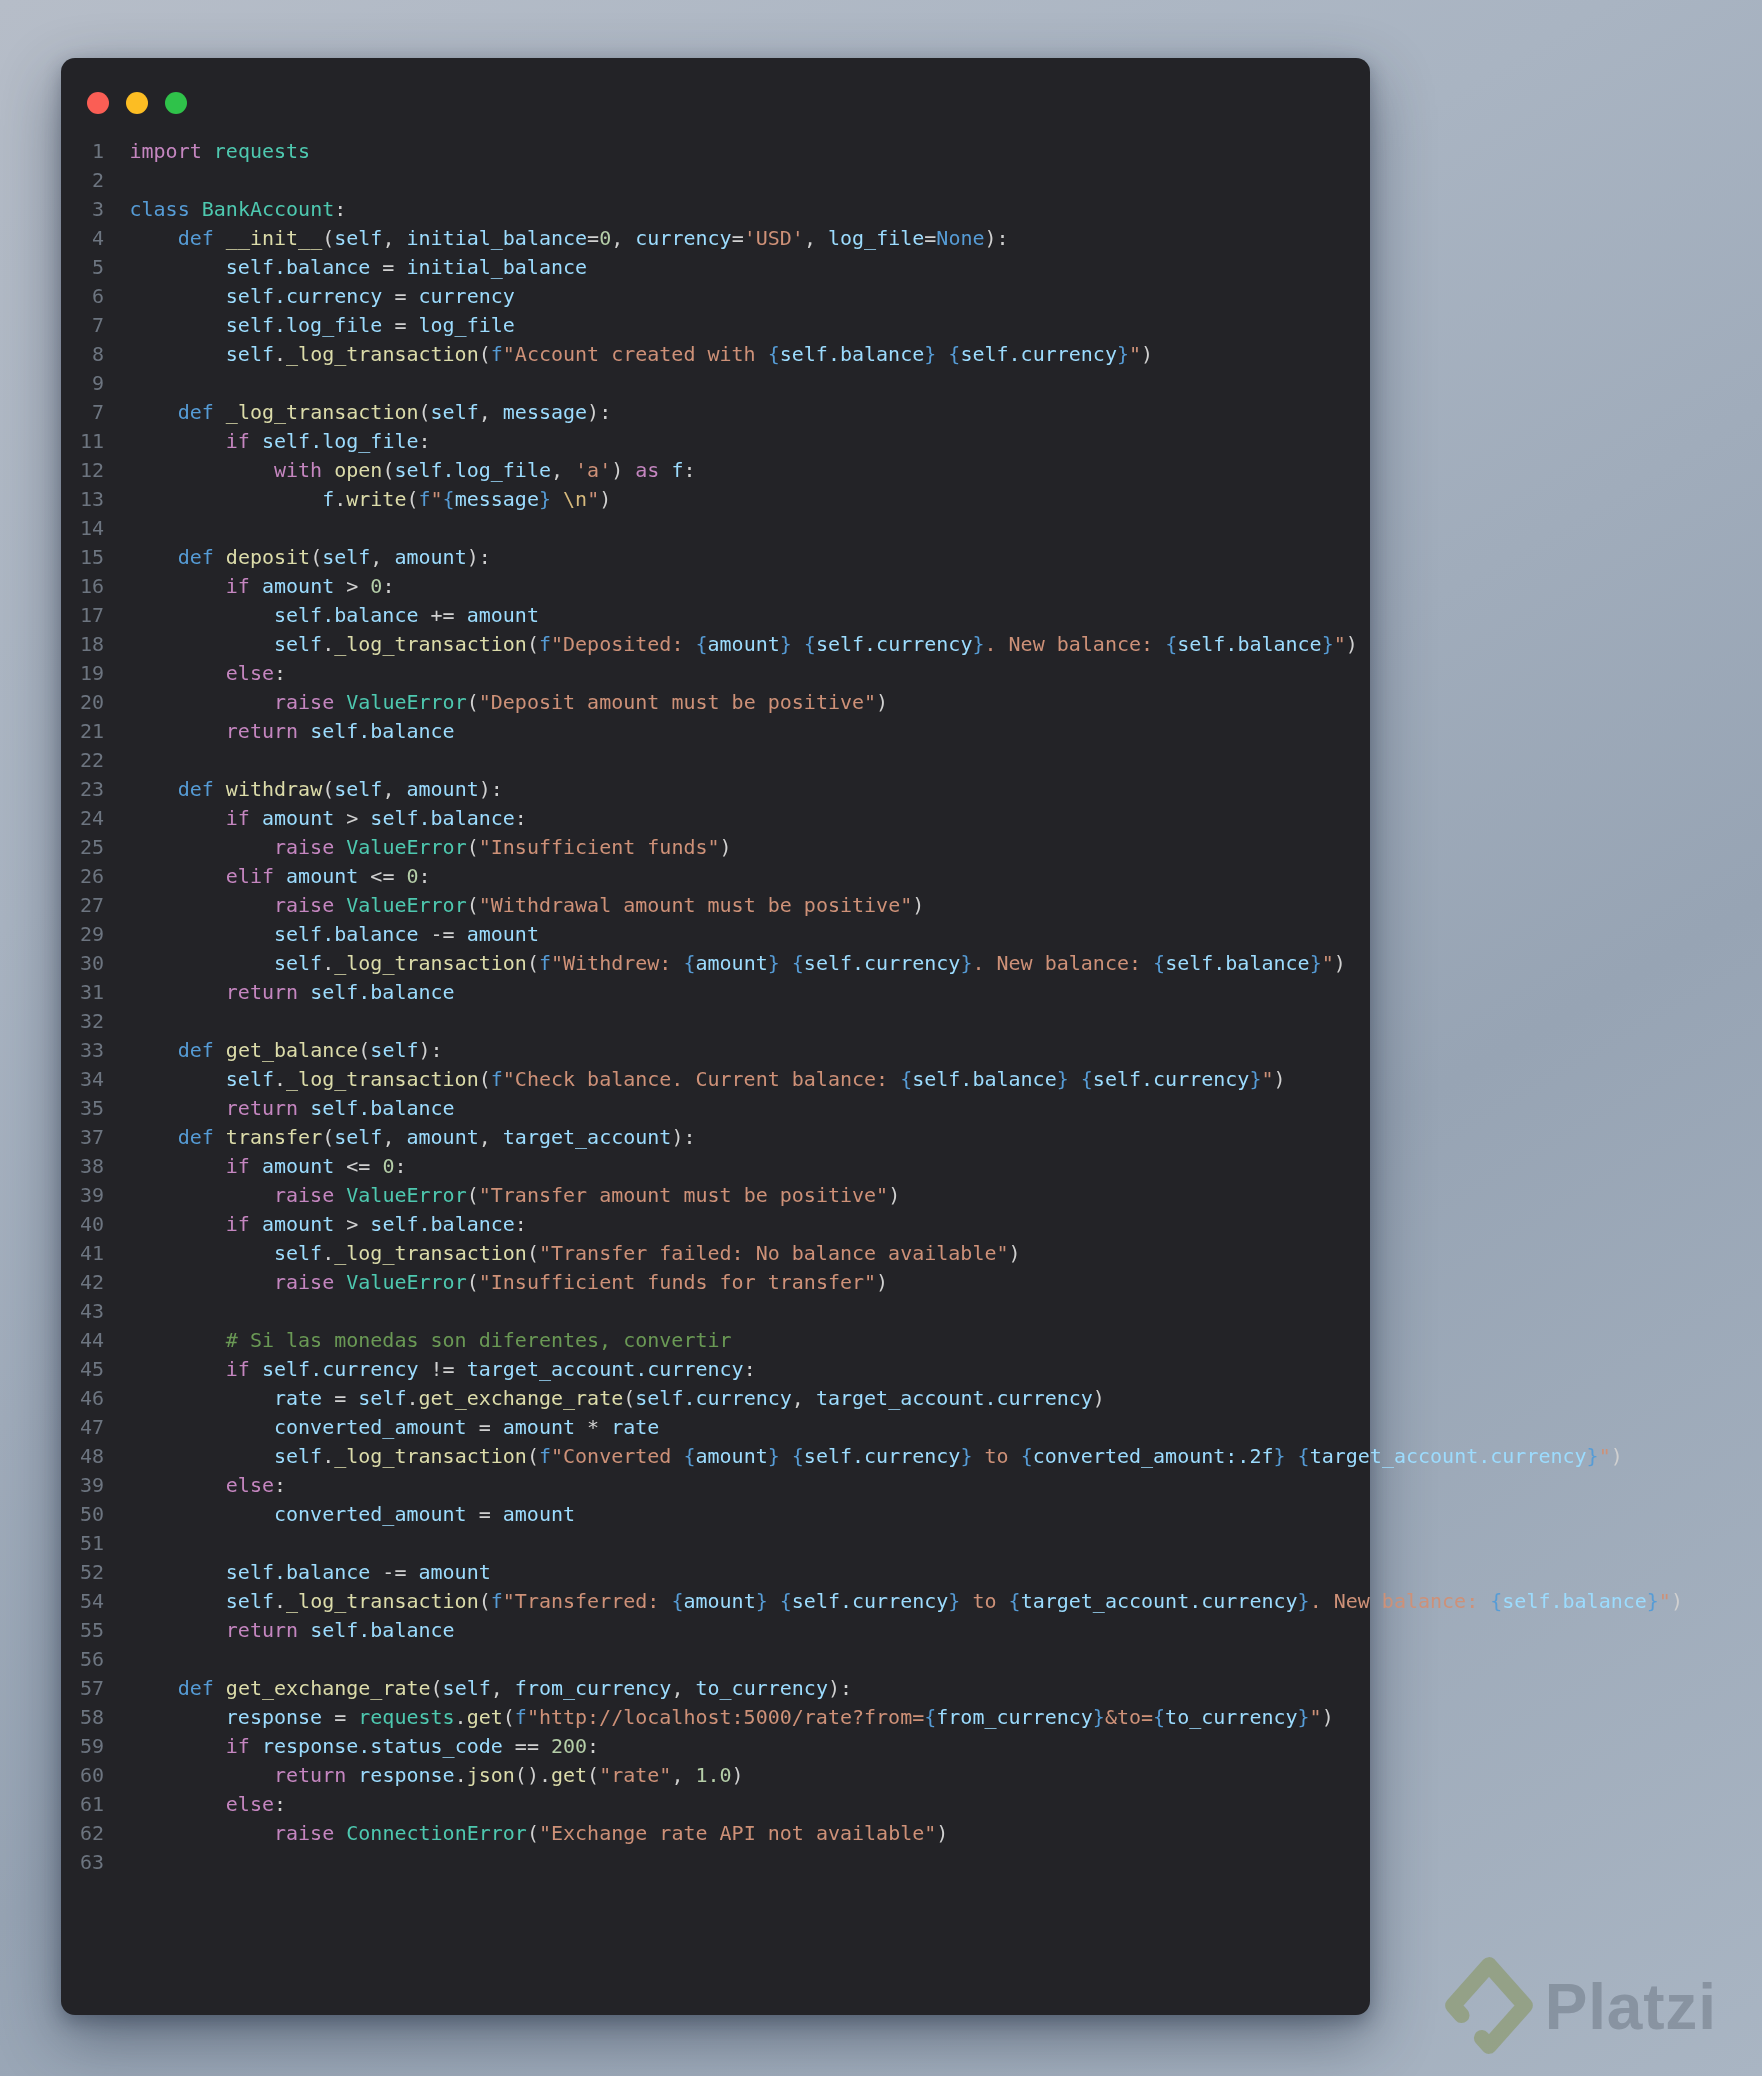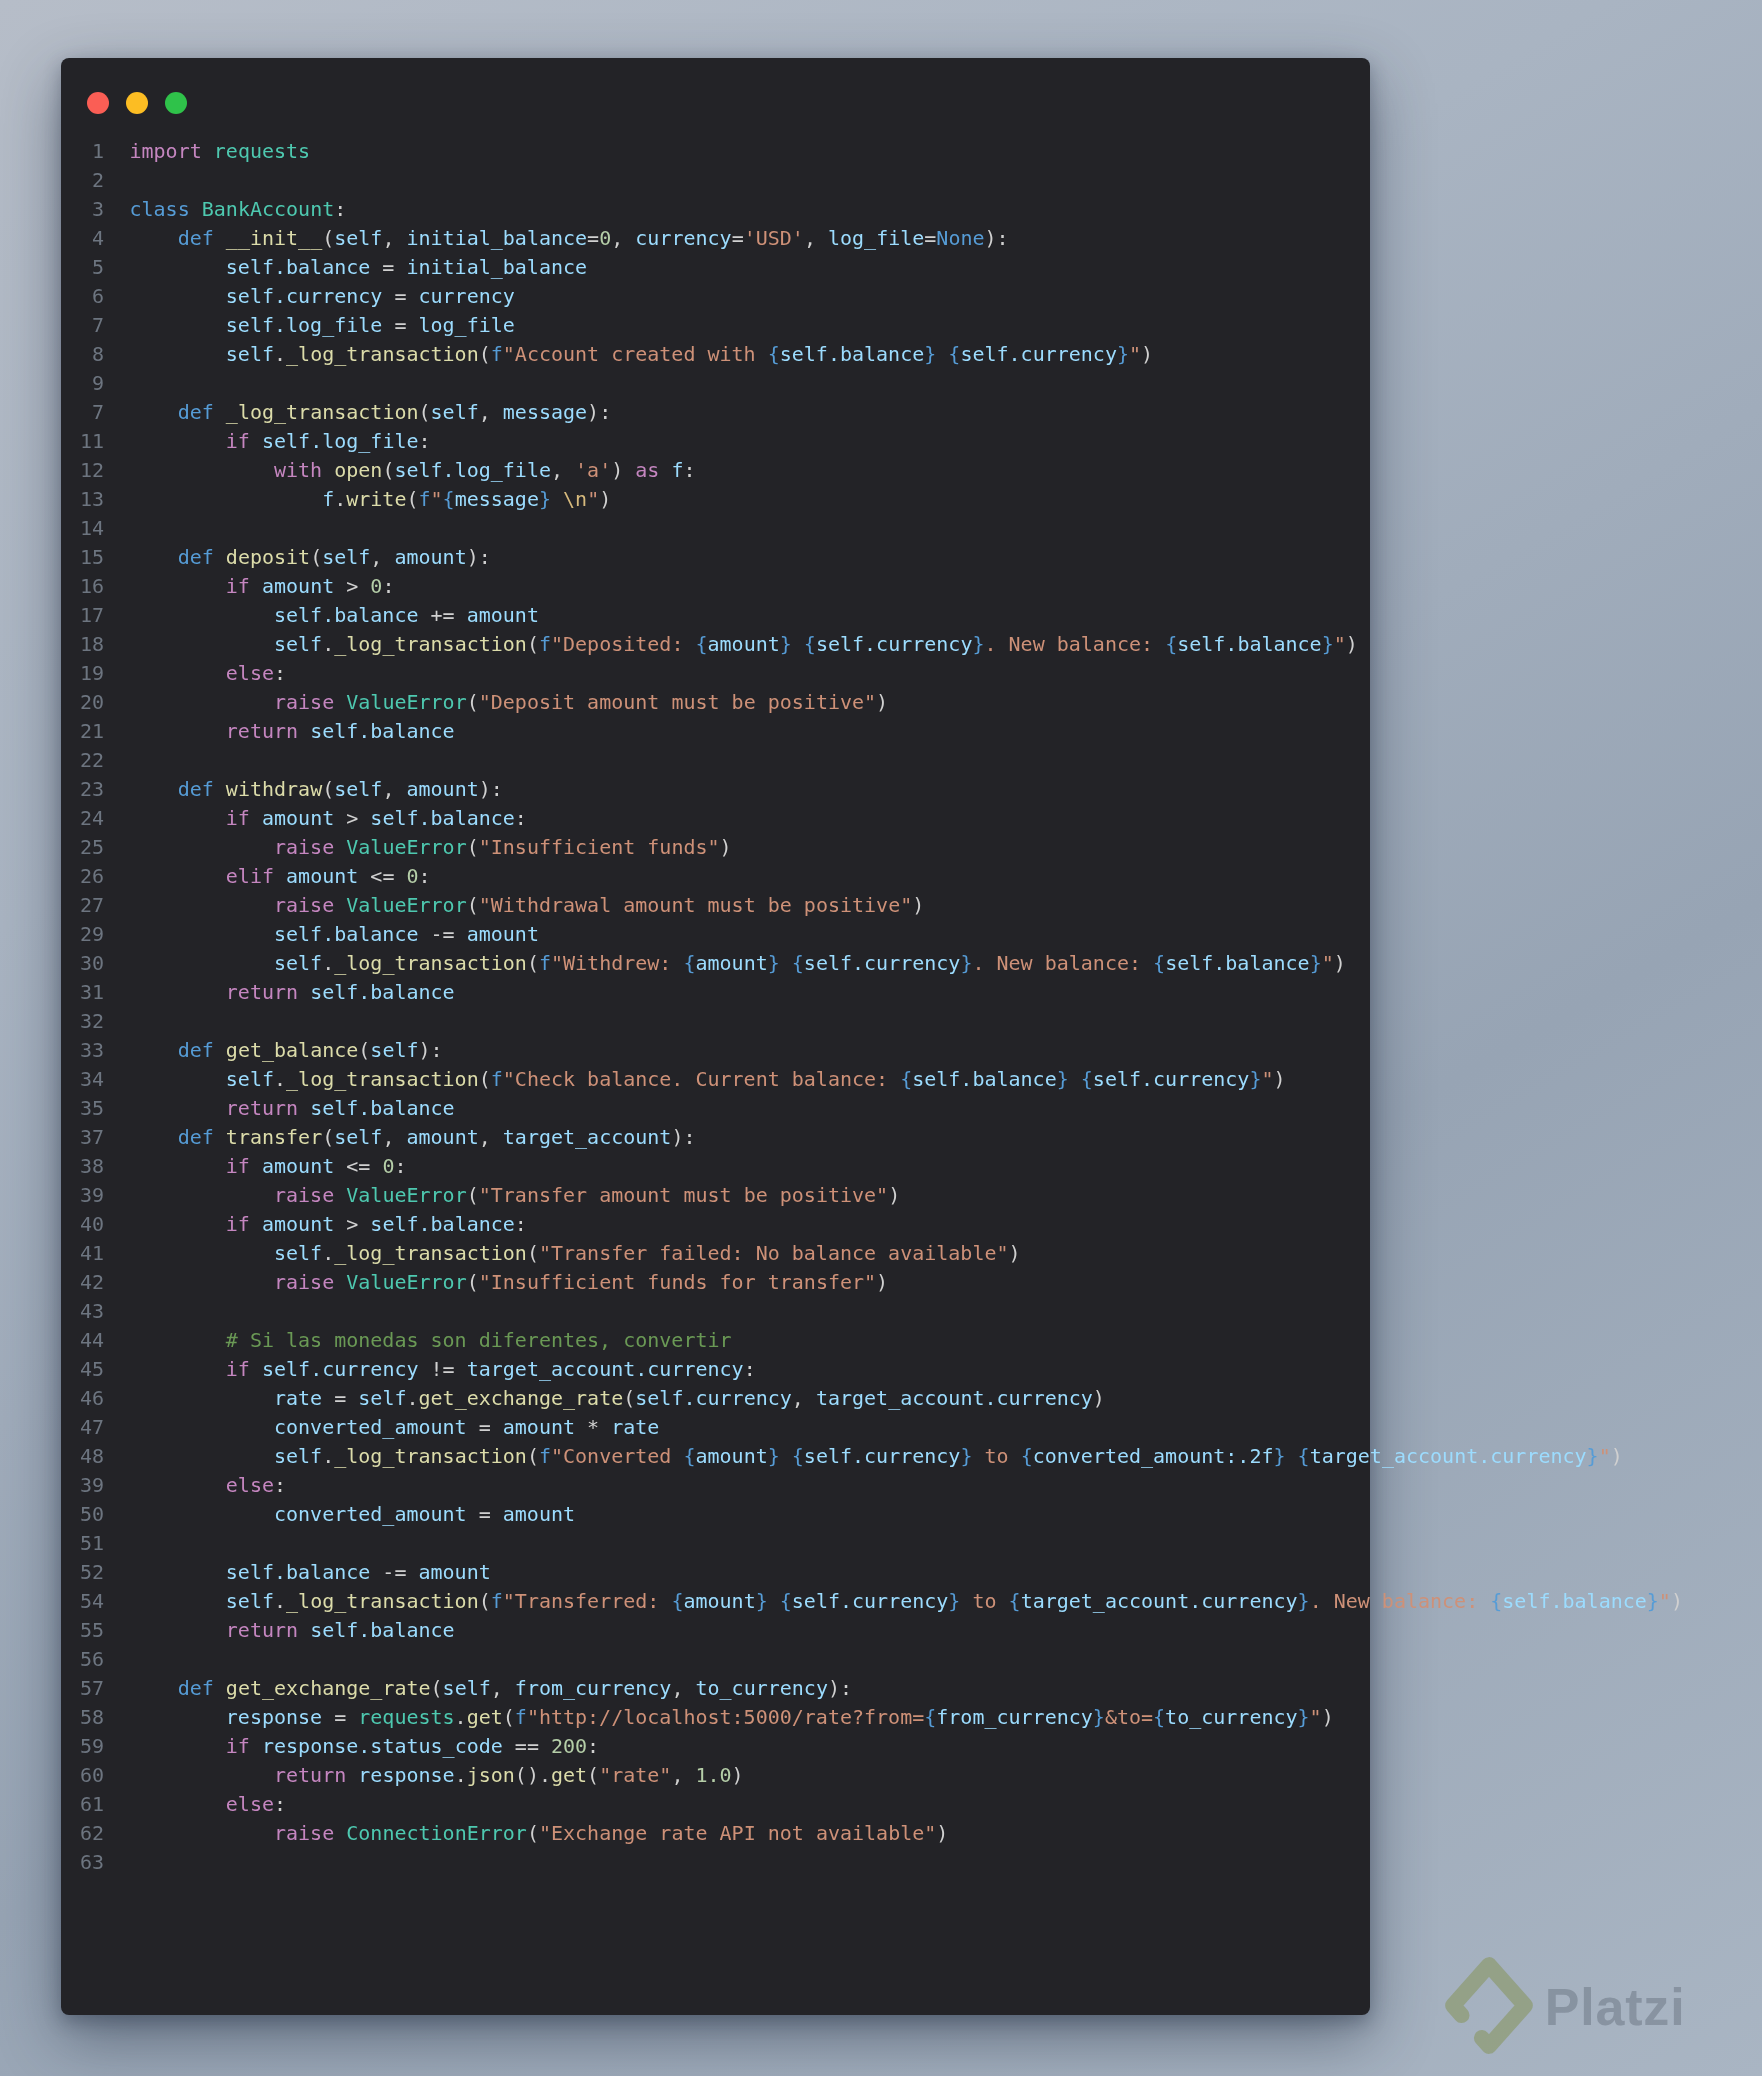--- a/index.html
+++ b/index.html
@@ -3,21 +3,21 @@
 <meta charset="utf-8">
 <style>
   html,body{margin:0;padding:0;}
   body{
     width:1763px;height:2077px;overflow:hidden;position:relative;
     background:linear-gradient(150deg,#b6bdc8 0%,#a9b4c2 30%,#97a4b4 62%,#a9b5c3 100%);
     font-family:"Liberation Sans",sans-serif;
   }
   .window{
     position:absolute;left:61px;top:58px;width:1309px;height:1957px;
-    background:#232327;border-radius:8px;
+    background:#232327;border-radius:14px;
     box-shadow:0 23px 62px rgba(25,35,55,.45),0 6.2px 18.6px rgba(25,35,55,.30);
   }
   .titlebar{position:absolute;left:0;top:0;width:100%;height:77px;}
   .dot{position:absolute;top:34px;width:22.4px;height:22.4px;border-radius:50%;}
   .dot-red{left:26px;}
   .dot-yellow{left:65px;}
   .dot-green{left:104px;}
   .code{
     position:absolute;left:0;top:79px;right:0;
     font-family:"DejaVu Sans Mono",monospace;
@@ -26,21 +26,21 @@
   .cl-row{white-space:pre;height:29px;}
   .ln{display:inline-block;width:43px;text-align:right;}
   .lc{margin-left:25.5px;}
   .watermark{
     position:absolute;left:1444px;top:1948px;width:325px;height:118px;
     display:flex;align-items:center;gap:10.8px;pointer-events:none;
   }
   .wm-logo{flex:0 0 auto;}
   .wm-text{
     font-family:"Liberation Sans",sans-serif;font-weight:700;
-    font-size:52px;letter-spacing:0.8px;color:rgba(90,100,112,0.40);
+    font-size:64px;letter-spacing:0.8px;color:rgba(90,100,112,0.40);
   }
 </style>
 <style>.tk-kw{color:#c586c0}.tk-kb{color:#569cd6}.tk-fn{color:#dcdcaa}.tk-cl{color:#4ec9b0}.tk-vr{color:#9cdcfe}.tk-st{color:#ce9178}.tk-es{color:#d7ba7d}.tk-nm{color:#b5cea8}.tk-cm{color:#6a9955}.tk-pu{color:#d0d0d0}.tk-br{color:#569cd6}.ln{color:#6d7580}.dot-red{background:#fa5e55}.dot-yellow{background:#fcbd23}.dot-green{background:#2fc24a}.window{background:#232327}.wm-text{color:rgba(90,100,112,0.40)}</style></head>
 <body>
 
 <div class="window">
   <div class="titlebar">
     <span class="dot dot-red"></span>
     <span class="dot dot-yellow"></span>
     <span class="dot dot-green"></span>

